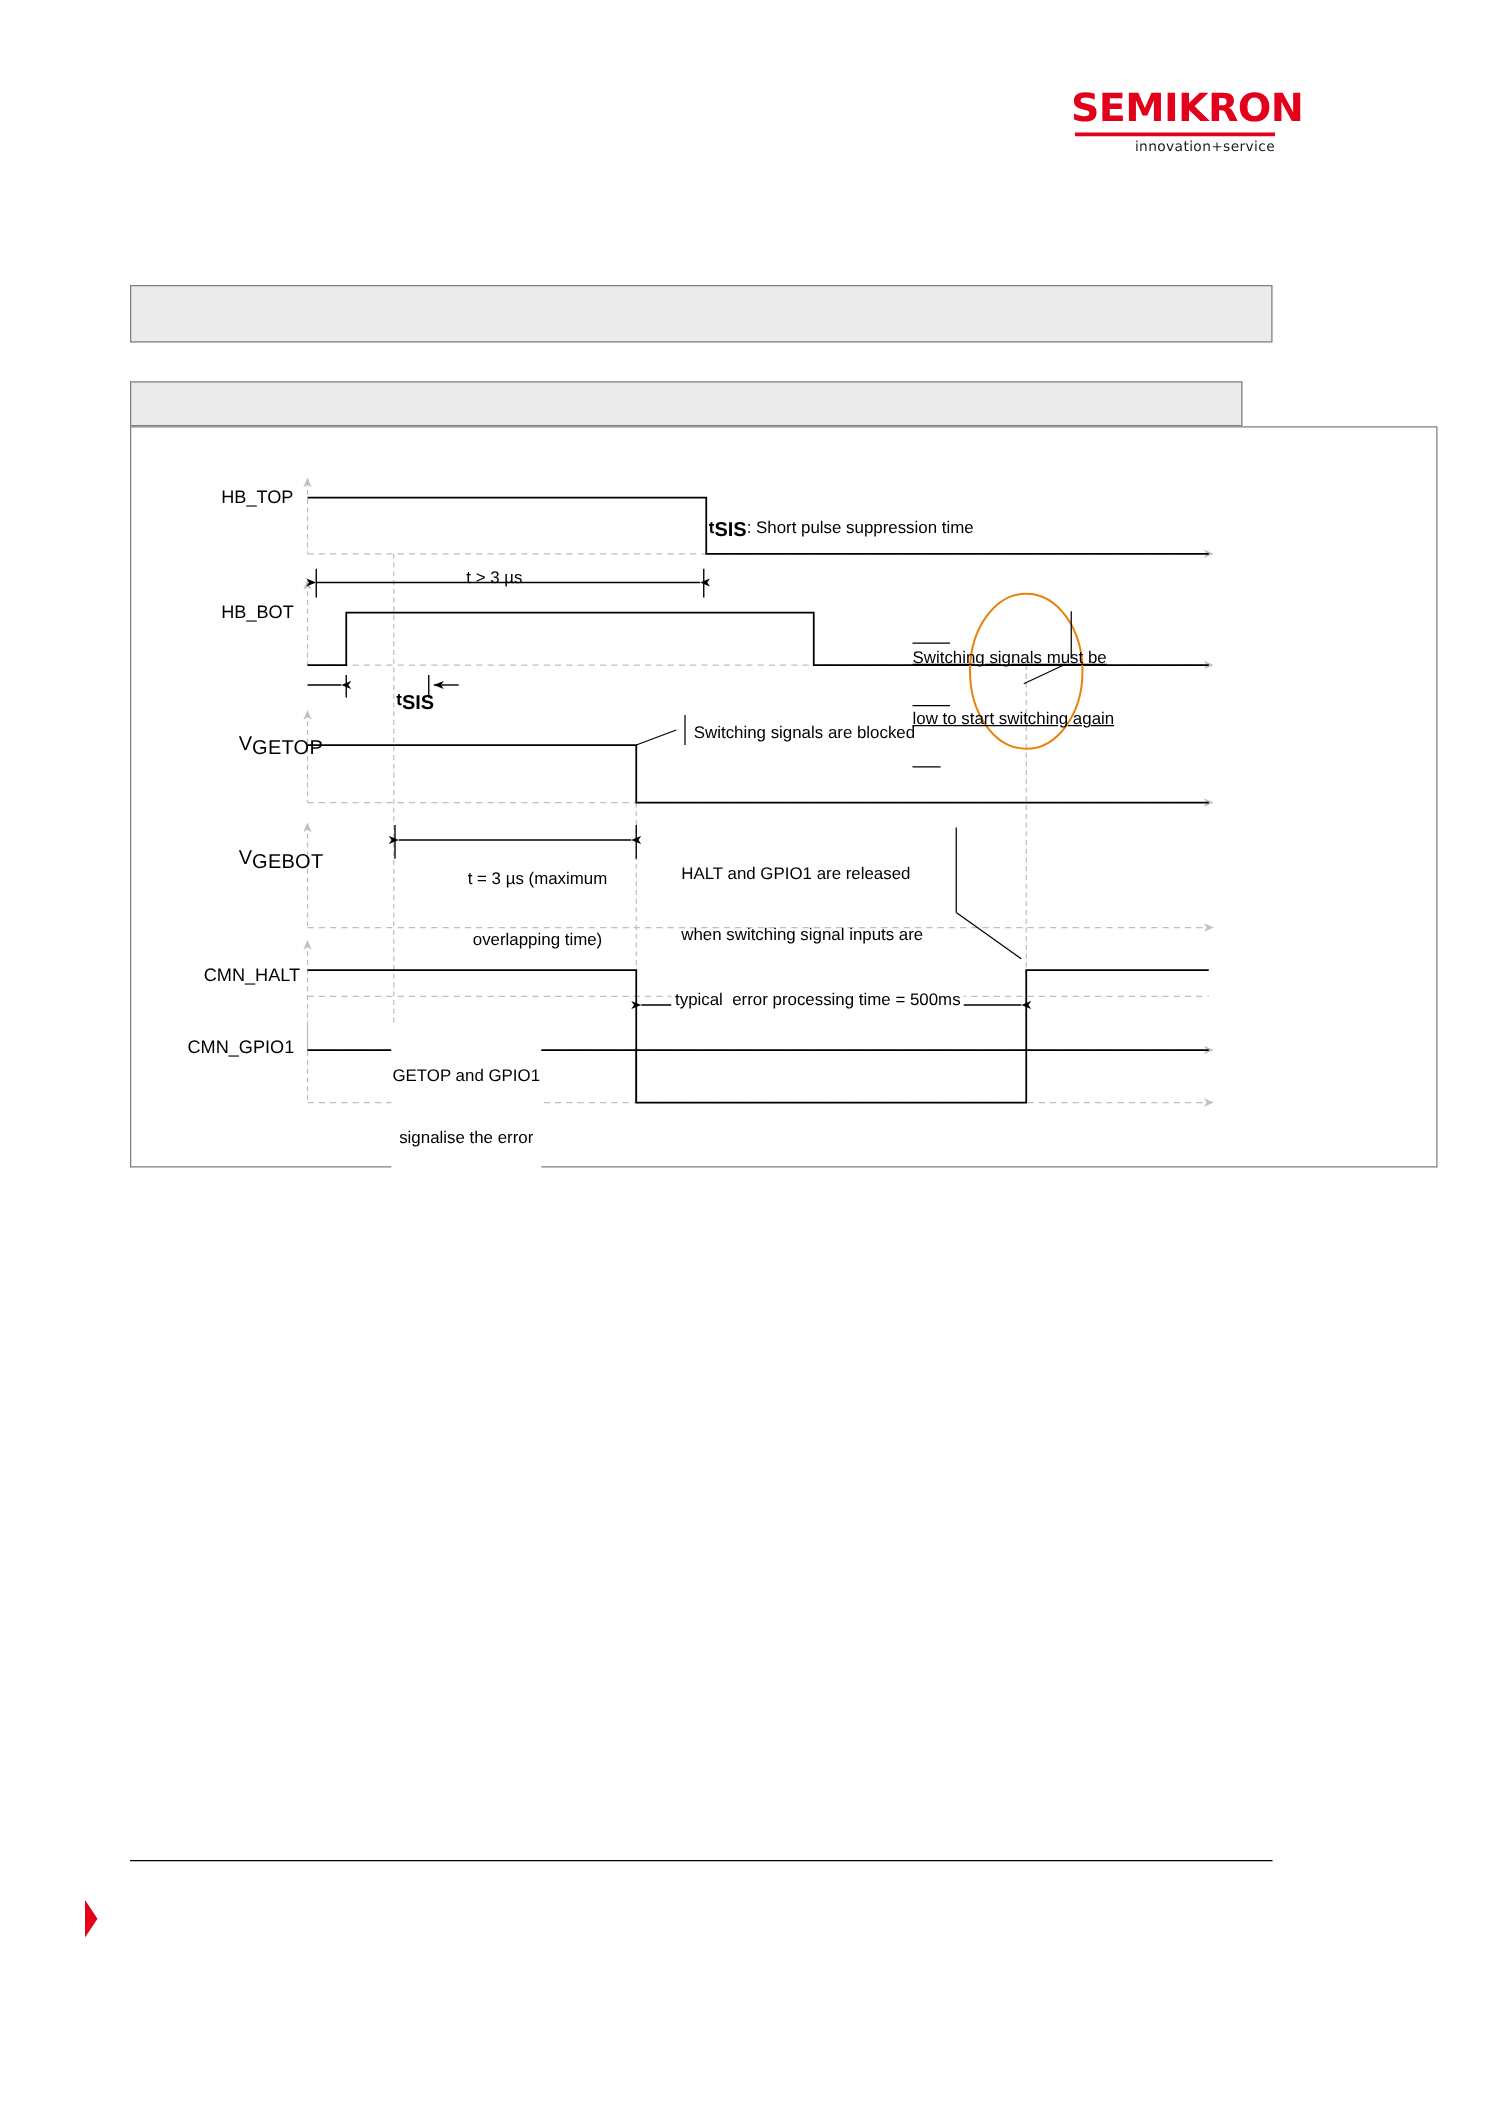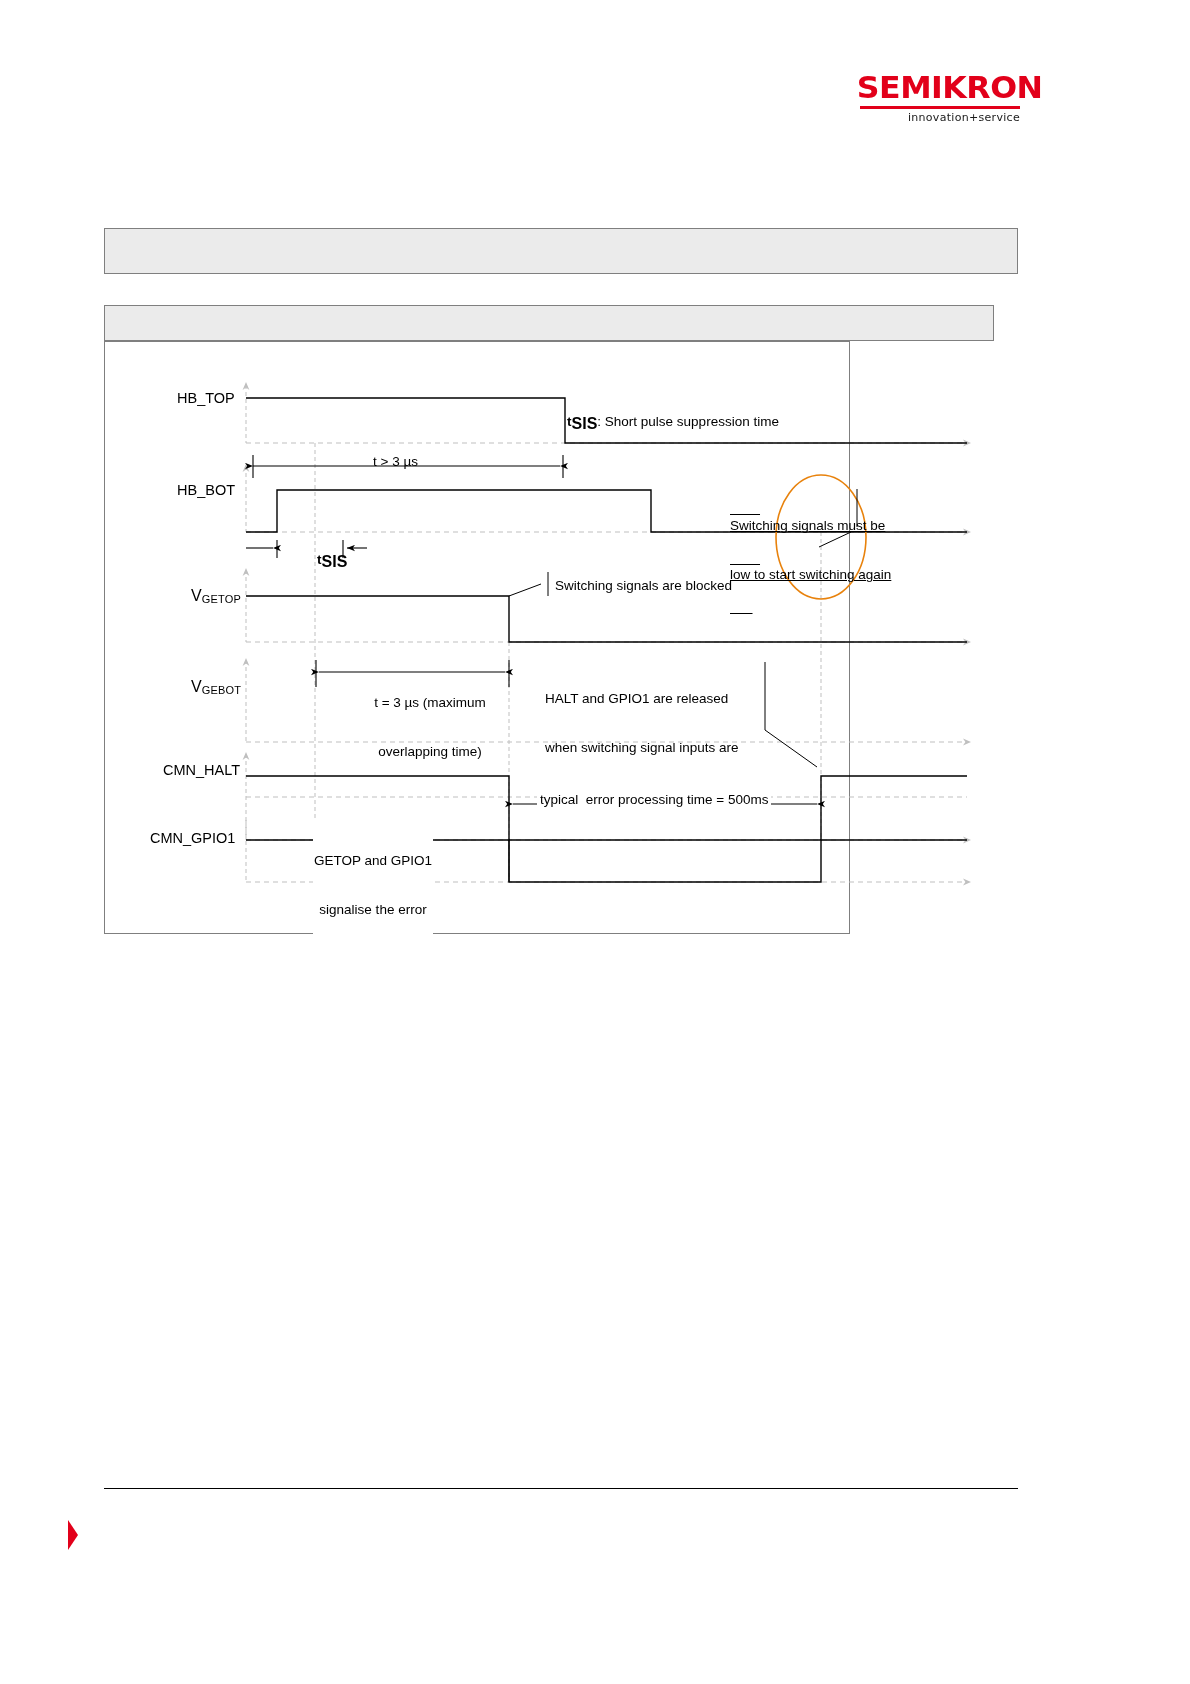--- a/index.html
+++ b/index.html
@@ -28,34 +28,34 @@
   
   .bar-title{
     position:absolute;left:104px;top:228px;width:914px;height:46px;
     background:#ebebeb;border:1px solid #7f7f7f;box-sizing:border-box;
   }
   .bar-sub{
     position:absolute;left:104px;top:305px;width:890px;height:36px;
     background:#ebebeb;border:1px solid #7f7f7f;box-sizing:border-box;
   }
   .fig-box{
-    position:absolute;left:104px;top:341px;width:746px;height:593px;
+    position:absolute;left:104px;top:341px;width:1046px;height:593px;
     background:#ffffff;border:1px solid #7f7f7f;box-sizing:border-box;
   }
 
   
   .diagram{position:absolute;left:0;top:0;width:890px;height:593px;}
   .diagram svg{display:block;}
 
   
   .sig-label{
     position:absolute;font-size:14.5px;color:#000;white-space:nowrap;
     font-family:"Liberation Sans",sans-serif;
   }
-  .sig-label .sub{font-size:11px;vertical-align:-0.22em;letter-spacing:0.2px;}
+  .sig-label .sub{font-size:16px;vertical-align:-0.22em;letter-spacing:0.2px;}
   .sig-label .big{font-size:16px;}
 
   
   .ann{
     position:absolute;font-size:13.5px;line-height:1.22;color:#000;
     white-space:pre;font-family:"Liberation Sans",sans-serif;
   }
   .ann.center{text-align:center;}
   .ann.right{text-align:left;}
   .ann .sub{font-size:16px;vertical-align:-0.2em;}
@@ -222,21 +222,21 @@
       </div>
 
       <div class="sig-label" style="left:86px;top:245px;">
         <span class="big">V</span><span class="sub">GETOP</span>
       </div>
 
       <div class="sig-label" style="left:86px;top:336px;">
         <span class="big">V</span><span class="sub">GEBOT</span>
       </div>
 
-      <div class="sig-label" style="left:58px;top:420px;">
+      <div class="sig-label" style="left:58px;top:431px;">
         <span>CMN_HALT</span>
       </div>
 
       <div class="sig-label" style="left:45px;top:488px;">
         <span>CMN_GPIO1</span>
       </div>
 
       <div class="ann" style="left:268px;top:112px;">t &gt; 3 µs</div>
 
       <div class="ann" style="left:182px;top:194px;font-weight:bold;">

